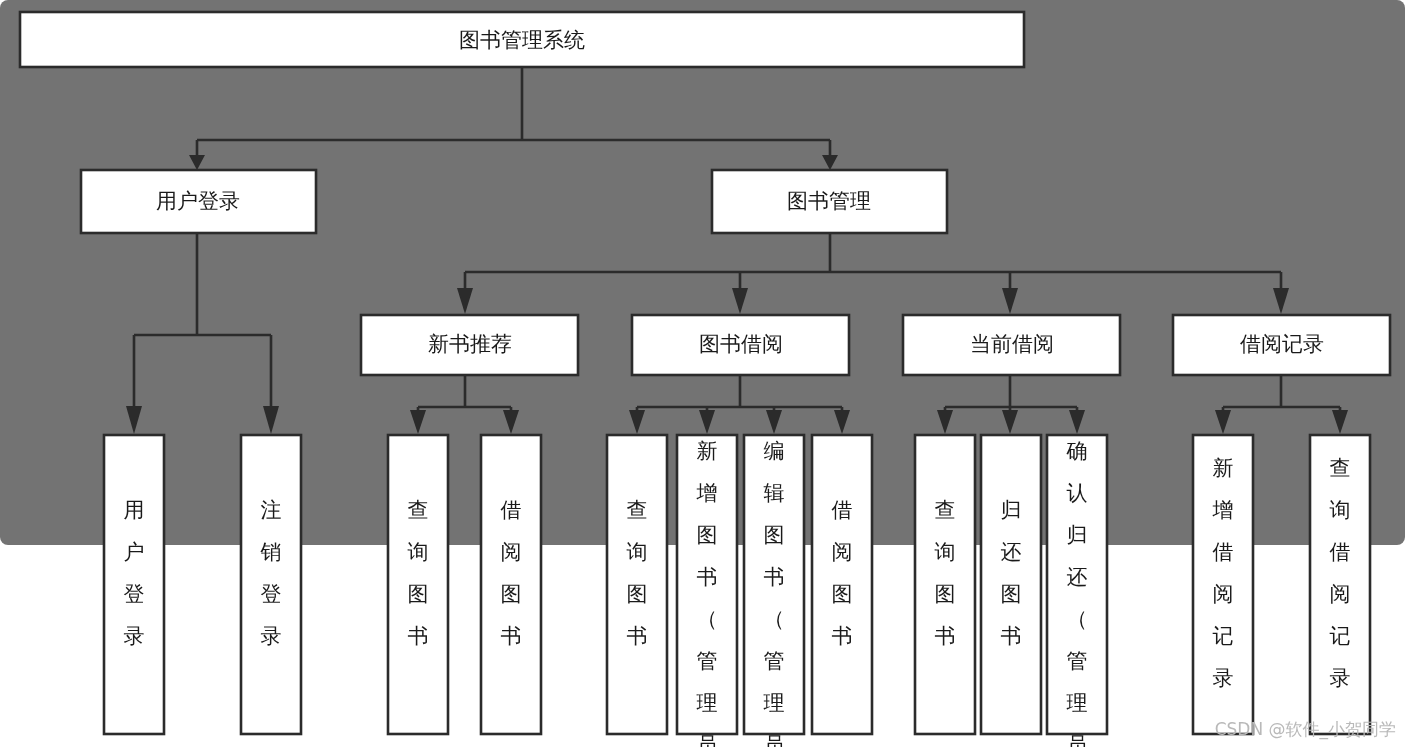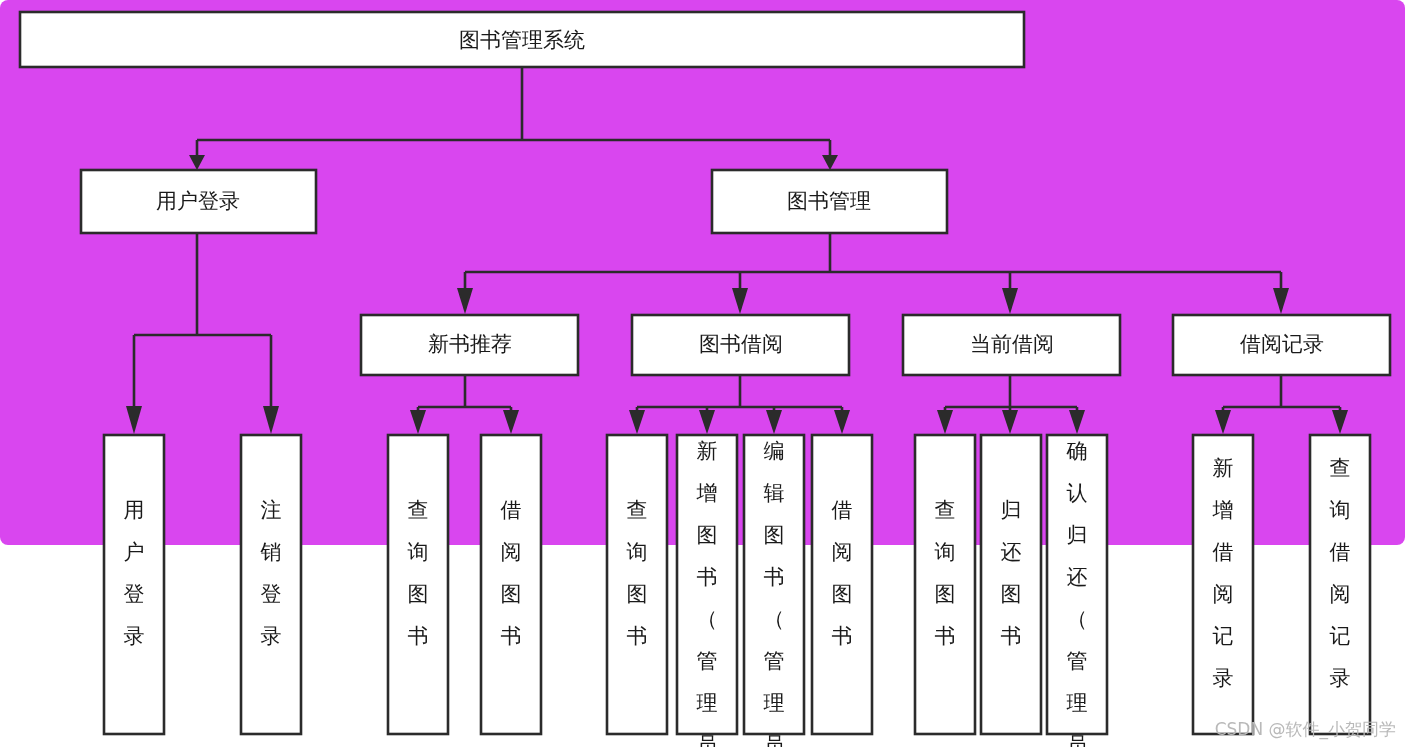--- a/index.html
+++ b/index.html
@@ -11,21 +11,21 @@
   body {
     width: 1405px;
     height: 747px;
     font-family: "DejaVu Sans", "Liberation Sans", sans-serif;
     overflow: hidden;
   }
   #diagram-root {
     position: relative;
     width: 1405px;
     height: 545px;
-    background: #d946ef;
+    background: #737373;
     border-radius: 8px;
   }
   svg#flow-svg {
     position: absolute;
     top: 0;
     left: 0;
     width: 1405px;
     height: 747px;
     display: block;
   }

